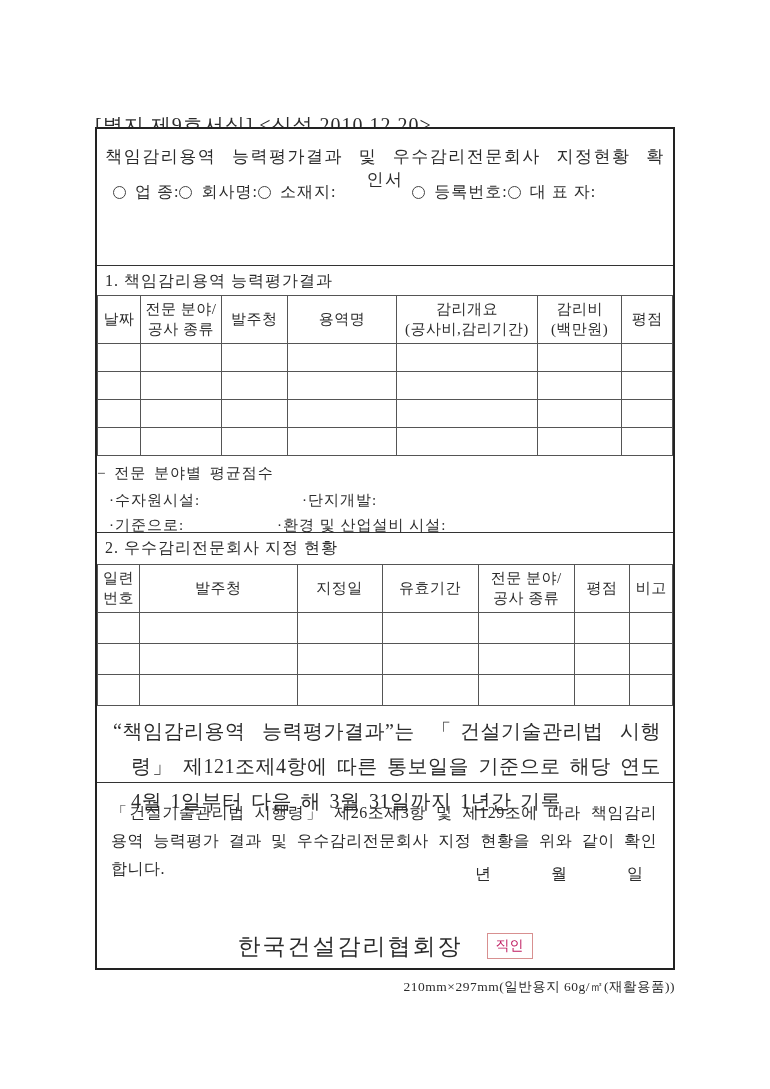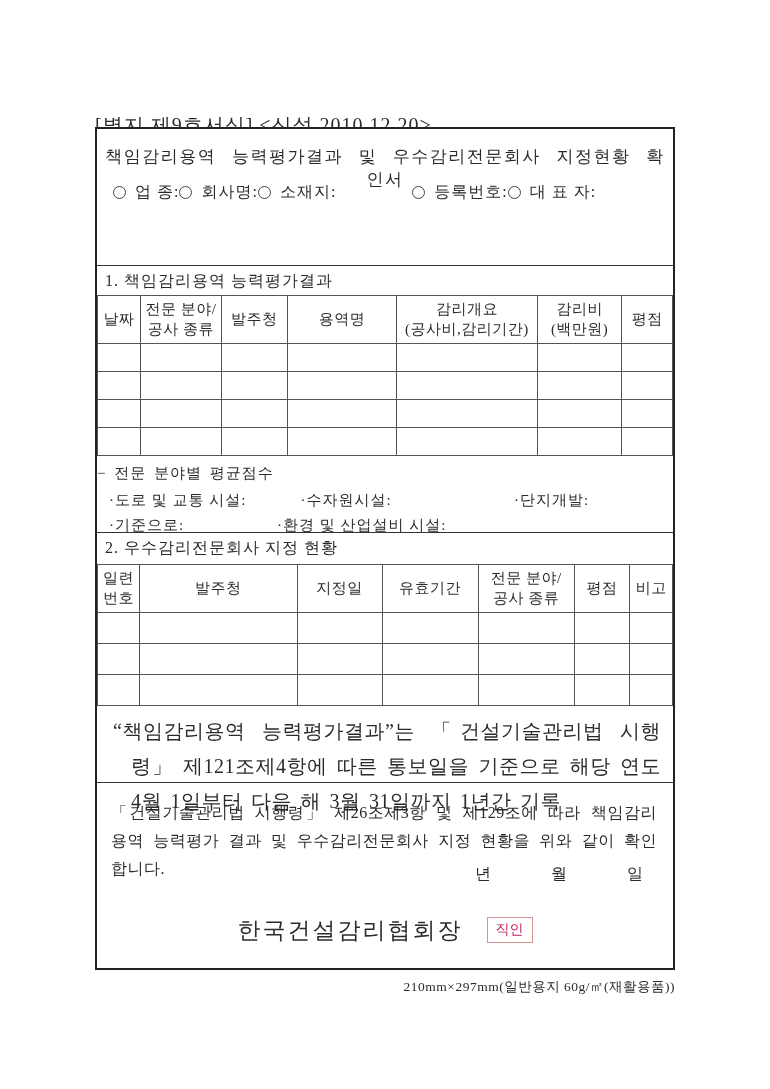--- a/index.html
+++ b/index.html
@@ -71,21 +71,21 @@
     font-size: 16px; line-height: 1.75; text-align: justify;
     word-spacing: 4px; letter-spacing: 0.5px;
   }
   .date-line {
     display: flex; justify-content: flex-end; gap: 60px;
     padding-right: 30px; height: 32px; align-items: center;
     font-size: 16px;
   }
   .signature {
     display: flex; justify-content: center; align-items: center;
-    margin-top: 24px; gap: 24px;
+    margin-top: 40px; gap: 24px;
   }
   .signer { font-size: 23px; letter-spacing: 2px; }
   .seal-box {
     border: 1px solid #d89090; color: #be185d;
     font-size: 14px; padding: 5px 8px; line-height: 1;
   }
   .page-footer {
     position: absolute; top: 978px; right: 95px;
     font-size: 13.5px; letter-spacing: 0.5px;
   }
@@ -188,21 +188,20 @@
           <td></td>
           <td></td>
           <td></td>
         </tr>
     </tbody>
   </table>
 
   <div class="averages">
     <div class="avg-heading">− 전문 분야별 평균점수</div>
     <div class="avg-row r1">
-      <span class="avg-item">·도로 및 교통 시설:</span>
       <span class="avg-item">·수자원시설:</span>
       <span class="avg-item">·단지개발:</span>
     </div>
     <div class="avg-row r2">
       <span class="avg-item">·기준으로:</span>
       <span class="avg-item">·환경 및 산업설비 시설:</span>
     </div>
   </div>
 
   <div class="sec-heading hline" style="height:32px;">2. 우수감리전문회사 지정 현황</div>

